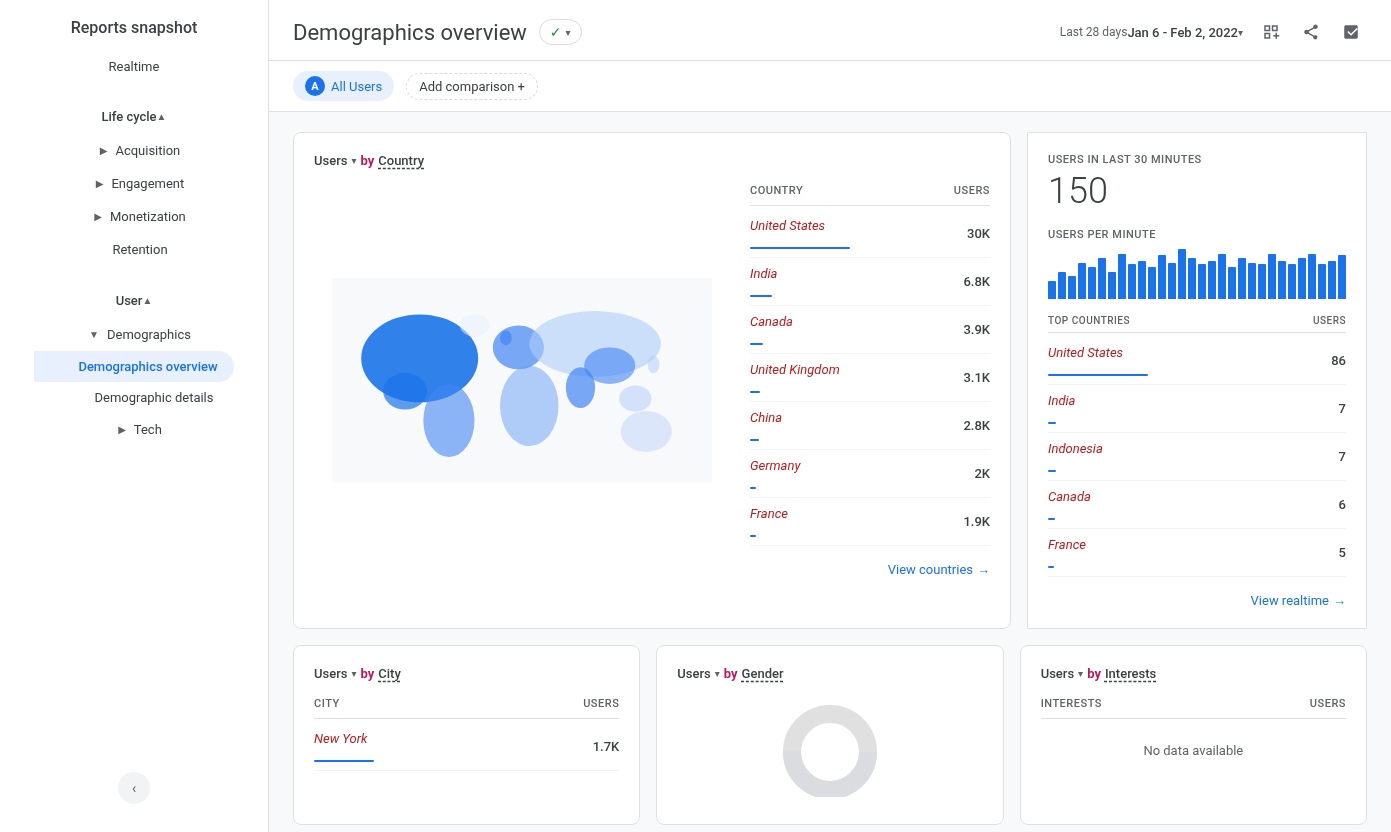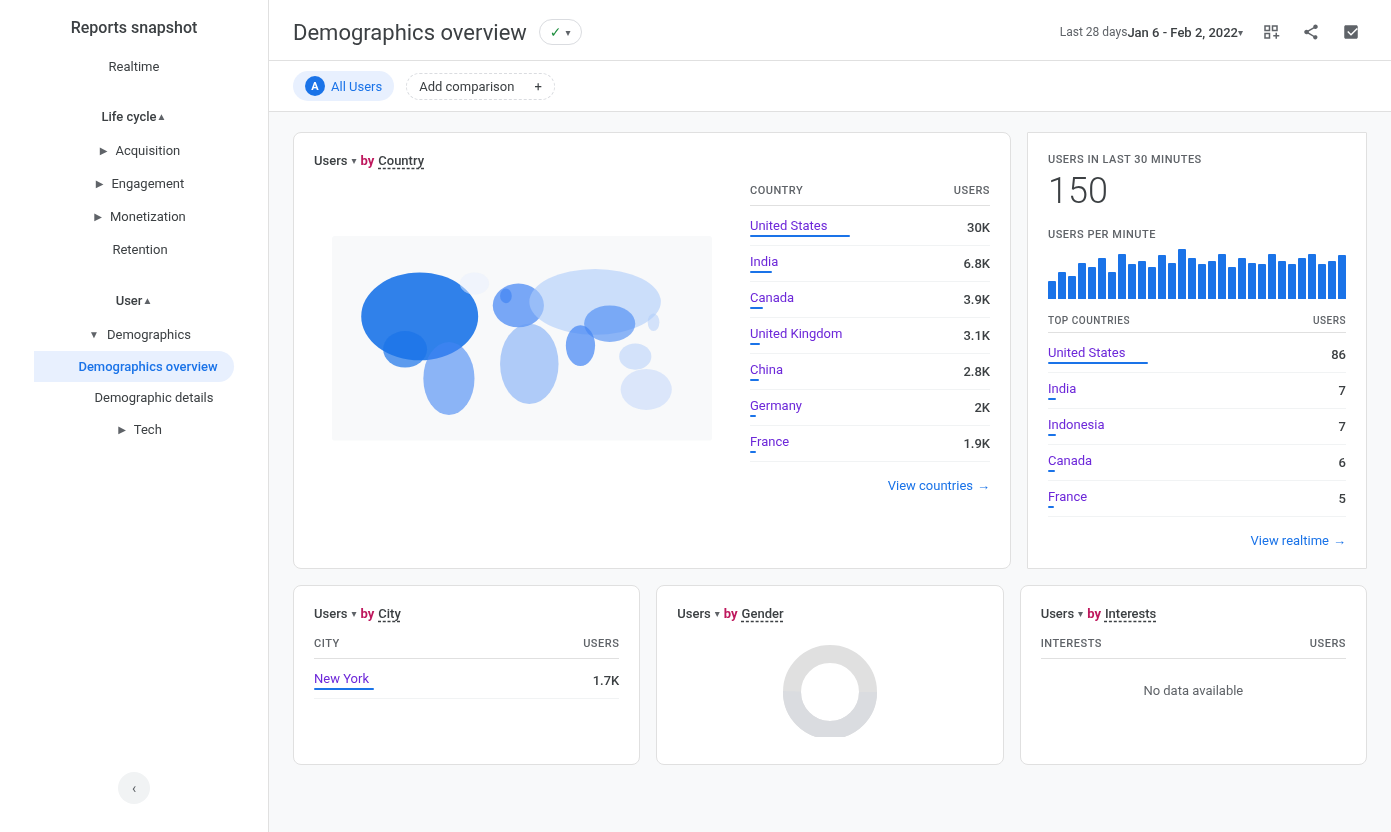--- a/index.html
+++ b/index.html
@@ -31,42 +31,42 @@
     .date-range { display: flex; align-items: center; font-size: 13px; color: #3c4043; cursor: pointer; }
     .date-label { color: #5f6368; font-size: 12px; }
     .date-value { font-weight: 500; font-size: 13px; color: #3c4043; }
     .header-icons { display: flex; gap: 8px; }
     .icon-btn { width: 32px; height: 32px; display: flex; align-items: center; justify-content: center; cursor: pointer; color: #5f6368; border-radius: 50%; }
 
     
     .filter-bar { background: #fff; padding: 10px 24px; display: flex; align-items: center; gap: 12px; border-bottom: 1px solid #e0e0e0; }
     .all-users-badge { display: flex; align-items: center; gap: 6px; background: #e8f0fe; border-radius: 20px; padding: 5px 12px; font-size: 13px; color: #1a73e8; }
     .all-users-avatar { width: 20px; height: 20px; border-radius: 50%; background: #1a73e8; color: #fff; font-size: 11px; font-weight: 700; display: flex; align-items: center; justify-content: center; }
-    .add-comparison-btn { display: flex; align-items: center; gap: 20px; border: 1px dashed #dadce0; border-radius: 20px; padding: 5px 12px; font-size: 13px; color: #3c4043; cursor: pointer; }
+    .add-comparison-btn { display: flex; align-items: center; gap: 3px; border: 1px dashed #dadce0; border-radius: 20px; padding: 5px 12px; font-size: 13px; color: #3c4043; cursor: pointer; }
 
     
     .cards-area { padding: 20px 24px; display: flex; flex-direction: column; gap: 16px; }
     .top-row { display: flex; gap: 16px; }
     .map-card { flex: 1; background: #fff; border-radius: 8px; border: 1px solid #e0e0e0; padding: 20px; }
     .realtime-card { width: 340px; min-width: 340px; background: #fff; border-radius: 1px; border: 1px solid #e0e0e0; padding: 20px; }
 
     
     .card-section-title { font-size: 13px; font-weight: 500; color: #3c4043; display: flex; align-items: center; gap: 4px; margin-bottom: 16px; }
     .card-section-title .by-text { color: #be185d; font-weight: 700; }
     .card-section-title .by-value { color: #3c4043; font-weight: 500; text-decoration: underline; text-decoration-style: dashed; text-underline-offset: 3px; }
     .dropdown-arrow { font-size: 10px; color: #5f6368; }
 
     
     .map-container { display: flex; gap: 20px; }
     .map-visual { flex: 1; min-height: 260px; display: flex; align-items: center; justify-content: center; }
     .map-svg { width: 100%; max-width: 380px; }
     .country-table { width: 240px; }
     .table-header { display: flex; justify-content: space-between; font-size: 11px; font-weight: 500; color: #5f6368; letter-spacing: 0.5px; text-transform: uppercase; padding-bottom: 8px; border-bottom: 1px solid #e0e0e0; margin-bottom: 4px; }
     .table-row { display: flex; justify-content: space-between; align-items: center; padding: 8px 0; border-bottom: 1px solid #f1f3f4; font-size: 13px; }
-    .country-name { color: #6d28d9; cursor: pointer; display: flex; flex-direction: column; gap: 2px; }
+    .country-name { color: #b91c1c; cursor: pointer; display: flex; flex-direction: column; gap: 14px; font-style: italic; }
     .country-bar { height: 2px; background: #1a73e8; border-radius: 1px; }
     .country-users { color: #3c4043; font-weight: 500; }
     .view-link { display: flex; align-items: center; gap: 4px; color: #1a73e8; font-size: 13px; cursor: pointer; margin-top: 16px; justify-content: flex-end; }
 
     
     .realtime-label { font-size: 11px; font-weight: 500; color: #5f6368; letter-spacing: 0.5px; text-transform: uppercase; margin-bottom: 4px; }
     .realtime-number { font-size: 36px; font-weight: 300; color: #3c4043; margin-bottom: 16px; }
     .upm-label { font-size: 11px; font-weight: 500; color: #5f6368; letter-spacing: 0.5px; text-transform: uppercase; margin-bottom: 8px; }
     .bar-chart { display: flex; align-items: flex-end; gap: 2px; height: 50px; margin-bottom: 16px; }
     .bar-chart .bar { background: #1a73e8; border-radius: 1px 1px 0 0; flex: 1; }

